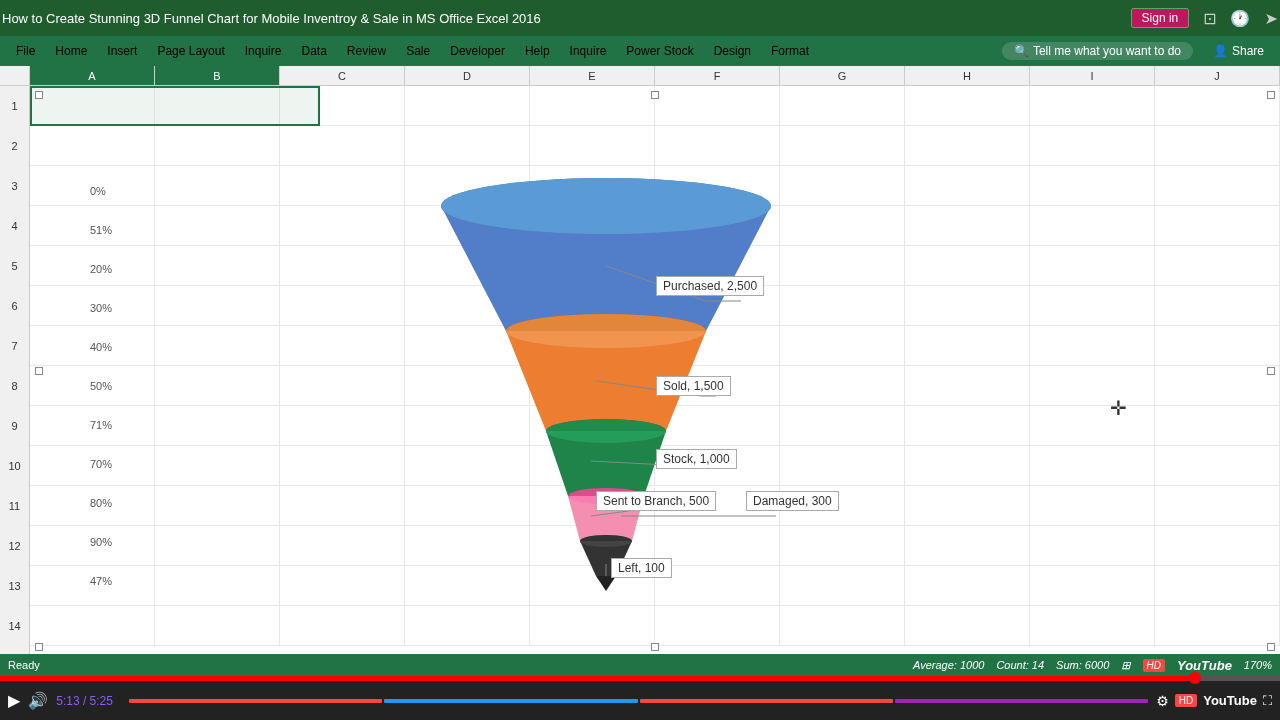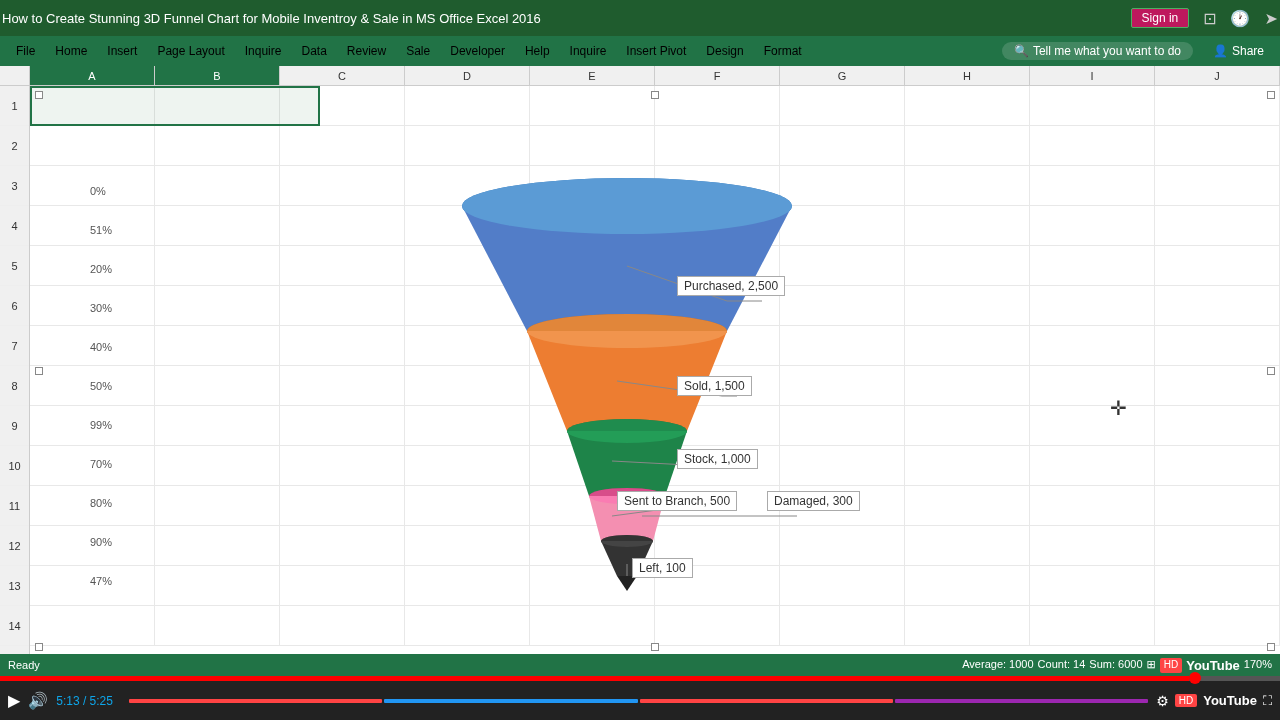--- a/index.html
+++ b/index.html
@@ -146,21 +146,21 @@
       color: #555;
       height: 39px;
       display: flex;
       align-items: center;
     }
 
     
     #funnel-svg-container {
       position: absolute;
       top: 60px;
-      left: 387px;
+      left: 366px;
       width: 500px;
       height: 490px;
     }
 
     
     .data-label {
       position: absolute;
       background: #fff;
       border: 1px solid #aaa;
       padding: 2px 6px;
@@ -176,21 +176,21 @@
       display: flex;
       align-items: center;
       padding: 0 8px;
       color: #fff;
       font-size: 11px;
       position: absolute;
       bottom: 44px;
       left: 0;
       right: 0;
     }
-    #status-right { margin-left: auto; display: flex; gap: 4px; }
+    #status-right { margin-left: auto; display: flex; align-items: center; gap: 12px; font-style: italic; }
 
     
     #video-controls {
       position: absolute;
       bottom: 0;
       left: 0;
       right: 0;
       background: #222;
       height: 44px;
       display: flex;
@@ -216,21 +216,21 @@
       border-radius: 50%;
     }
     #controls-row {
       display: flex;
       align-items: center;
       padding: 2px 8px;
       gap: 8px;
       flex: 1;
     }
     .vc-btn { color: #fff; font-size: 16px; cursor: pointer; background: none; border: none; }
-    #time-display { color: #0ea5e9; font-size: 12px; }
+    #time-display { color: #8b5cf6; font-size: 12px; }
     #chapter-tabs {
       display: flex;
       gap: 2px;
       margin-left: 8px;
       flex: 1;
     }
     .chapter-tab {
       height: 4px;
       flex: 1;
       border-radius: 1px;
@@ -284,21 +284,21 @@
   <div class="menu-item">Home</div>
   <div class="menu-item">Insert</div>
   <div class="menu-item">Page Layout</div>
   <div class="menu-item">Inquire</div>
   <div class="menu-item">Data</div>
   <div class="menu-item">Review</div>
   <div class="menu-item">Sale</div>
   <div class="menu-item">Developer</div>
   <div class="menu-item">Help</div>
   <div class="menu-item">Inquire</div>
-  <div class="menu-item">Insert Pivot</div>
+  <div class="menu-item">Power Stock</div>
   <div class="menu-item">Design</div>
   <div class="menu-item">Format</div>
   <div id="tell-me">
     <span>🔍</span>
     <span>Tell me what you want to do</span>
   </div>
   <div id="share-btn">
     <span>👤</span>
     <span>Share</span>
   </div>
@@ -508,21 +508,21 @@
           <div class="cell"></div>
         </div>
 
       <div id="axis-labels">
         <div class="axis-label">0%</div>
         <div class="axis-label">51%</div>
         <div class="axis-label">20%</div>
         <div class="axis-label">30%</div>
         <div class="axis-label">40%</div>
         <div class="axis-label">50%</div>
-        <div class="axis-label">99%</div>
+        <div class="axis-label">71%</div>
         <div class="axis-label">70%</div>
         <div class="axis-label">80%</div>
         <div class="axis-label">90%</div>
         <div class="axis-label">47%</div>
       </div>
 
       <div id="funnel-svg-container">
         <svg viewBox="0 0 420 460" width="420" height="460" xmlns="http://www.w3.org/2000/svg">
 
           <ellipse cx="210" cy="60" rx="165" ry="28" fill="#357ABD"></ellipse>

